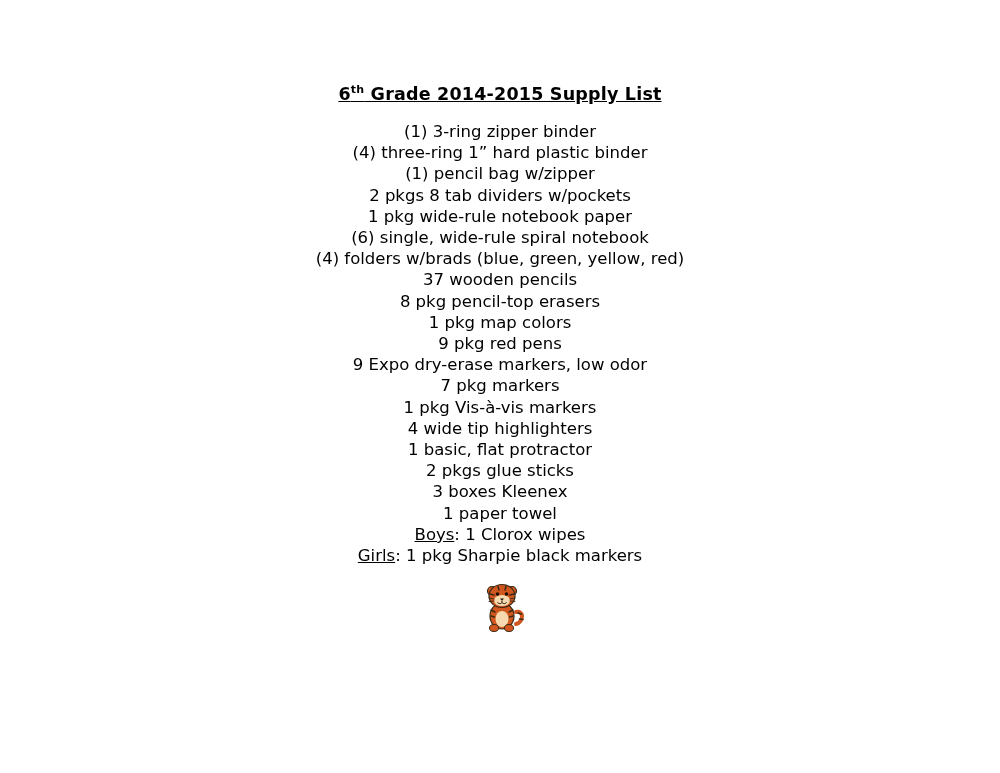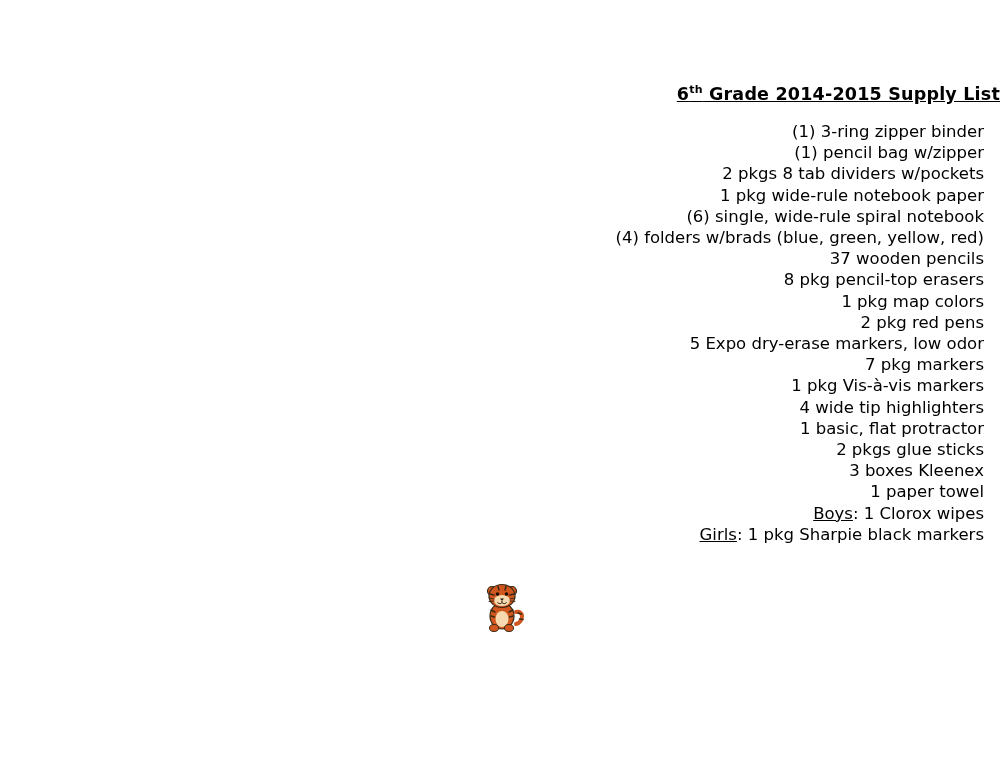--- a/index.html
+++ b/index.html
@@ -18,21 +18,21 @@
     position: relative;
     width: 1000px;
     height: 773px;
     background: #ffffff;
   }
   .doc {
     position: absolute;
     left: 0;
     top: 84px;
     width: 1000px;
-    text-align: right;
+    text-align: center;
   }
   .title {
     font-family: "DejaVu Sans", sans-serif;
     font-size: 17.5px;
     font-weight: bold;
     text-decoration: underline;
     letter-spacing: 0.2px;
     line-height: 21px;
     margin-bottom: 4px;
   }
@@ -67,30 +67,31 @@
 <body>
 
 <div class="page">
 
   <div class="doc">
 
     <div class="title"><span>6</span><sup>th</sup><span> Grade 2014-2015 Supply List</span></div>
 
     <ul class="list">
       <li>(1) 3-ring zipper binder</li>
+      <li>(4) three-ring 1” hard plastic binder</li>
       <li>(1) pencil bag w/zipper</li>
       <li>2 pkgs 8 tab dividers w/pockets</li>
       <li>1 pkg wide-rule notebook paper</li>
       <li>(6) single, wide-rule spiral notebook</li>
       <li>(4) folders w/brads (blue, green, yellow, red)</li>
       <li>37 wooden pencils</li>
       <li>8 pkg pencil-top erasers</li>
       <li>1 pkg map colors</li>
-      <li>2 pkg red pens</li>
-      <li>5 Expo dry-erase markers, low odor</li>
+      <li>9 pkg red pens</li>
+      <li>9 Expo dry-erase markers, low odor</li>
       <li>7 pkg markers</li>
       <li>1 pkg Vis-à-vis markers</li>
       <li>4 wide tip highlighters</li>
       <li>1 basic, flat protractor</li>
       <li>2 pkgs glue sticks</li>
       <li>3 boxes Kleenex</li>
       <li>1 paper towel</li>
       <li><span class="ul-label">Boys</span><span>: 1 Clorox wipes</span></li>
       <li><span class="ul-label">Girls</span><span>: 1 pkg Sharpie black markers</span></li>
     </ul>

